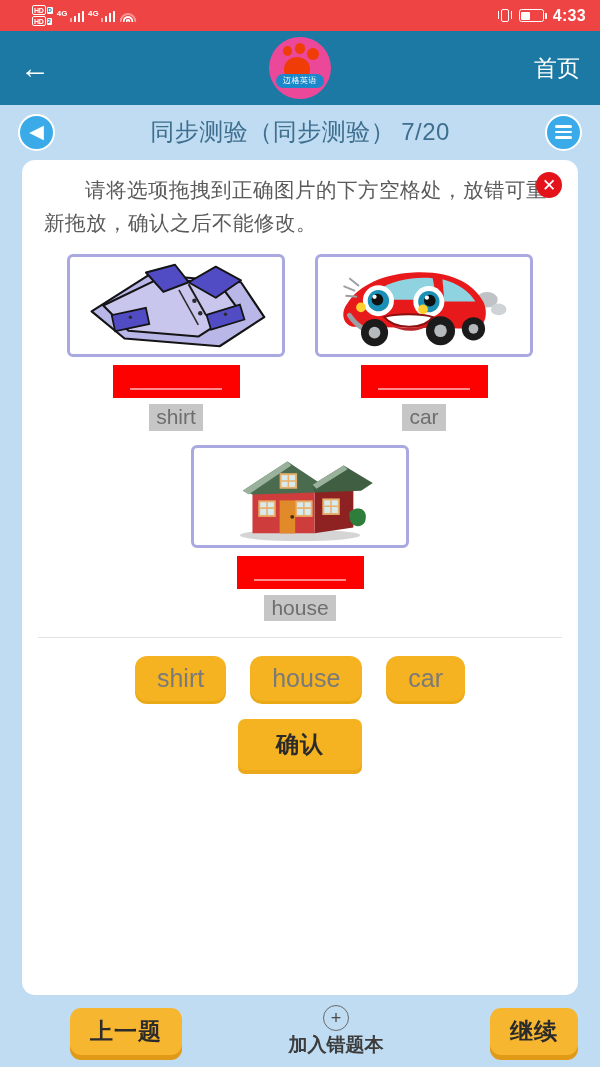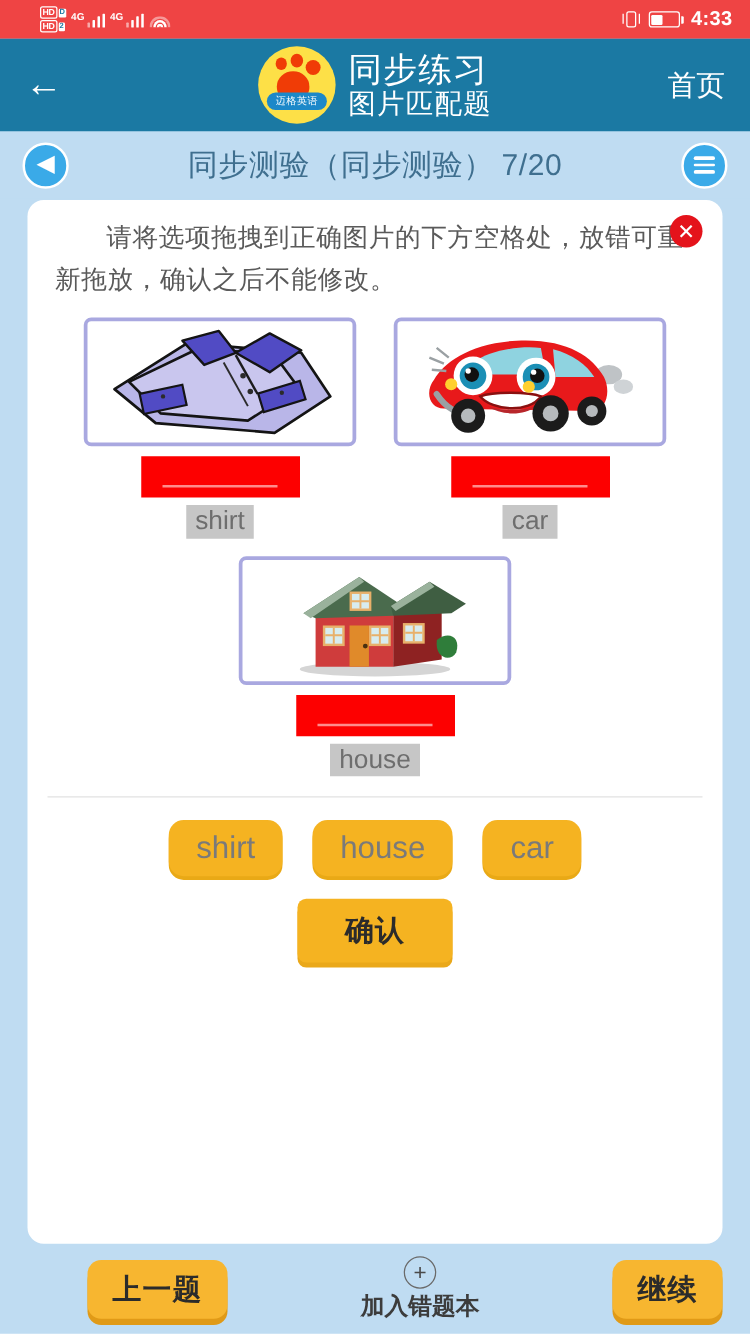--- a/index.html
+++ b/index.html
@@ -67,21 +67,21 @@
   }
   #back-arrow{
     font-size:30px; line-height:1; width:44px; color:#fff; cursor:pointer;
     font-weight:300;
   }
   .brand{
     position:absolute; left:50%; transform:translateX(-50%);
     display:flex; align-items:center; gap:10px;
   }
   .logo{
-    width:62px; height:62px; border-radius:50%; background:#fde047;
+    width:62px; height:62px; border-radius:50%; background:#ec4899;
     position:relative; flex:none; overflow:hidden;
   }
   .paw-main{
     position:absolute; width:26px; height:24px; background:#f03c06;
     border-radius:50% 50% 45% 45%; left:15px; top:20px;
   }
   .toe{ position:absolute; background:#f03c06; border-radius:50%; }
   .toe.t1{ width:9px;  height:10px; left:14px; top:9px; }
   .toe.t2{ width:10px; height:11px; left:26px; top:6px; }
   .toe.t3{ width:12px; height:12px; left:38px; top:11px; }
@@ -256,24 +256,20 @@
 
 <div id="appbar">
   <div id="back-arrow">←</div>
   <div class="brand">
     <div class="logo">
       <span class="toe t1"></span>
         <span class="toe t2"></span>
         <span class="toe t3"></span>
       <span class="paw-main"></span>
       <div class="logo-banner">迈格英语</div>
-    </div>
-    <div class="brand-txt">
-      <span id="app-title">同步练习</span>
-      <span id="app-subtitle">图片匹配题</span>
     </div>
   </div>
   <div id="home-link">首页</div>
 </div>
 
 <div id="subbar">
   <div class="circ-btn">
     <span class="arrow-gl">◀</span>
   </div>
   <div id="quiz-title">

